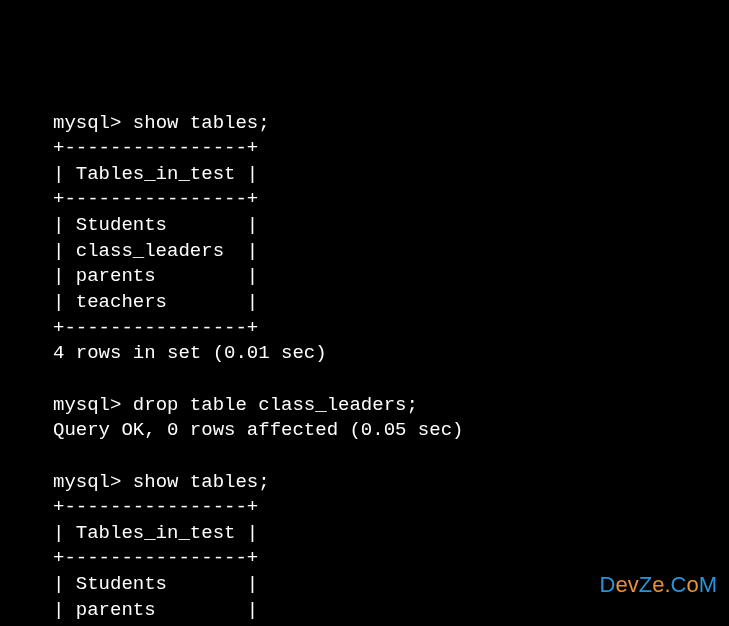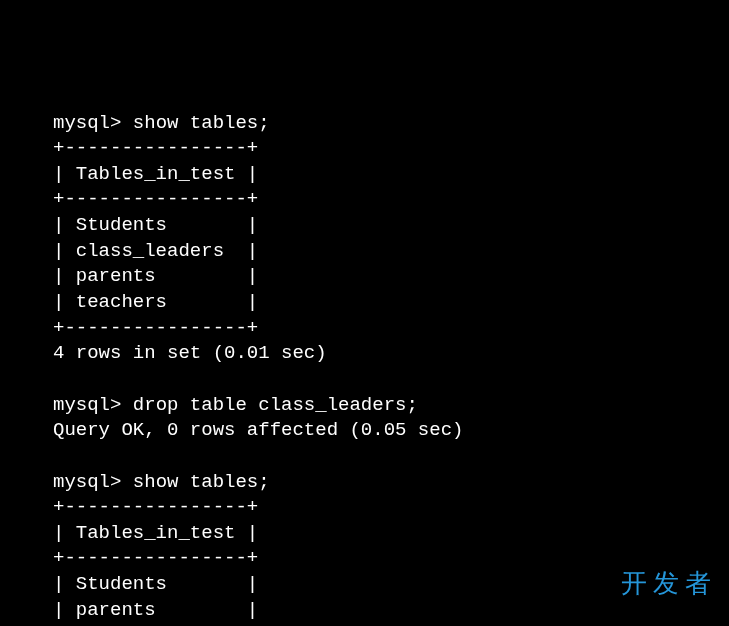--- a/index.html
+++ b/index.html
@@ -53,17 +53,17 @@
     }
   </style>
 </head>
 <body>
 
 
 
 <div class="terminal-output"><span class="terminal-line"><span>mysql&gt;</span> <span>show tables;</span></span><span class="terminal-line">+----------------+</span><span class="terminal-line">| Tables_in_test |</span><span class="terminal-line">+----------------+</span><span class="terminal-line">| Students       |</span><span class="terminal-line">| class_leaders  |</span><span class="terminal-line">| parents        |</span><span class="terminal-line">| teachers       |</span><span class="terminal-line">+----------------+</span><span class="terminal-line">4 rows in set (0.01 sec)</span><span class="terminal-line"> </span><span class="terminal-line"><span>mysql&gt;</span> <span>drop table class_leaders;</span></span><span class="terminal-line">Query OK, 0 rows affected (0.05 sec)</span><span class="terminal-line"> </span><span class="terminal-line"><span>mysql&gt;</span> <span>show tables;</span></span><span class="terminal-line">+----------------+</span><span class="terminal-line">| Tables_in_test |</span><span class="terminal-line">+----------------+</span><span class="terminal-line">| Students       |</span><span class="terminal-line">| parents        |</span><span class="terminal-line">| teachers       |</span></div>
 
 <div class="watermark">
-  <div class="watermark-top">开发者</div>
+  <div class="watermark-bottom"><span class="d">D</span><span class="ev">ev</span><span class="z">Z</span><span class="e2">e</span><span class="dot">.</span><span class="c">C</span><span class="o">o</span><span class="m2">M</span></div>
 </div>
 
 
 
 
 </body></html>

